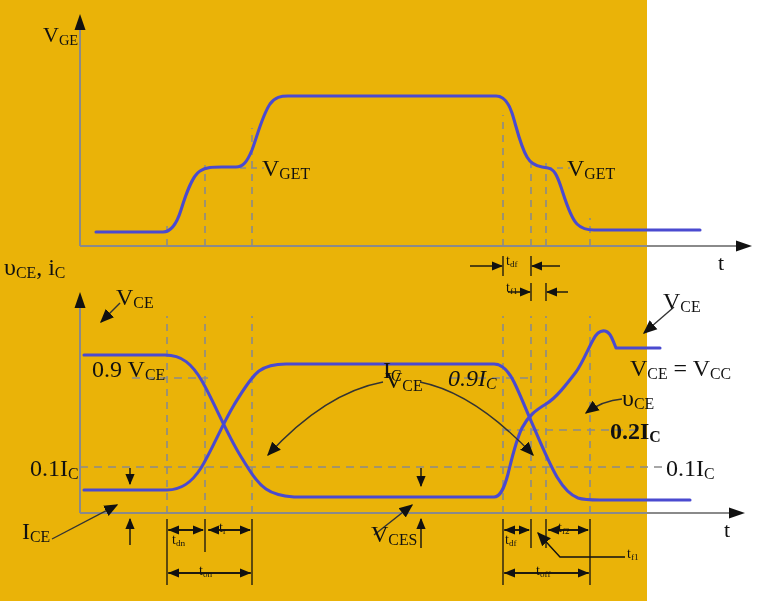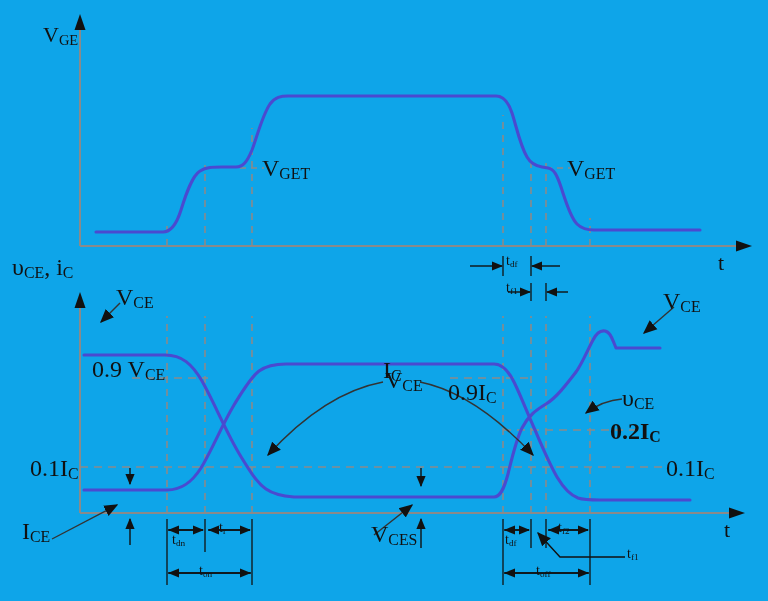--- a/index.html
+++ b/index.html
@@ -1,17 +1,17 @@
 <!DOCTYPE html>
 <html><head>
 <meta charset="utf-8">
 <style>
   html,body{margin:0;padding:0;background:#ffffff;}
   body{width:768px;height:601px;overflow:hidden;font-family:"Liberation Serif",serif;}
-  #stage{position:relative;width:768px;height:601px;background:#0ea5e9;}
+  #stage{position:relative;width:647px;height:601px;background:#eab308;}
   svg#fig{position:absolute;left:0;top:0;width:768px;height:601px;}
   .lbl{position:absolute;color:#111;font-family:"Liberation Serif",serif;white-space:nowrap;line-height:1;}
   .lbl sub{font-size:.66em;vertical-align:-0.22em;}
   .s22{font-size:22px;}
   .s20{font-size:24px;}
   .s19{font-size:14px;}
 </style>
 </head>
 <body>
 
@@ -209,21 +209,21 @@
   <span>V</span><sub>GET</sub>
 </div>
 
 <div class="lbl s19" style="left:506px;top:254px;">
   <span>t</span><sub>df</sub>
 </div>
 <div class="lbl s19" style="left:506px;top:281px;">
   <span>t</span><sub>f1</sub>
 </div>
 
-<div class="lbl s20" style="left:12px;top:255px;">
+<div class="lbl s20" style="left:4px;top:255px;">
   <span>υ</span><sub>CE</sub><span>,&nbsp;</span><span>i</span><sub>C</sub>
 </div>
 <div class="lbl s22" style="left:724px;top:519px;">
   <span>t</span>
 </div>
 
 <div class="lbl s20" style="left:116px;top:285px;">
   <span>V</span><sub>CE</sub>
 </div>
 <div class="lbl s20" style="left:383px;top:358px;">
@@ -235,40 +235,43 @@
 <div class="lbl s20" style="left:663px;top:289px;">
   <span>V</span><sub>CE</sub>
 </div>
 <div class="lbl s20" style="left:622px;top:386px;">
   <span>υ</span><sub>CE</sub>
 </div>
 
 <div class="lbl s20" style="left:92px;top:357px;">
   <span>0.9 V</span><sub>CE</sub>
 </div>
-<div class="lbl s20" style="left:448px;top:380px;">
+<div class="lbl s20" style="left:448px;top:366px;font-style:italic;">
   <span>0.9I</span><sub>C</sub>
 </div>
 <div class="lbl s20" style="left:30px;top:456px;">
   <span>0.1I</span><sub>C</sub>
 </div>
 <div class="lbl s20" style="left:666px;top:456px;">
   <span>0.1I</span><sub>C</sub>
 </div>
 <div class="lbl s20" style="left:610px;top:419px;font-weight:bold;">
   <span>0.2I</span><sub>C</sub>
 </div>
 
 <div class="lbl s20" style="left:22px;top:519px;">
   <span>I</span><sub>CE</sub>
 </div>
 <div class="lbl s20" style="left:371px;top:522px;">
   <span>V</span><sub>CES</sub>
 </div>
 
+<div class="lbl s20" style="left:630px;top:356px;">
+  <span>V</span><sub>CE</sub><span> = </span><span>V</span><sub>CC</sub>
+</div>
 
 <div class="lbl s19" style="left:172px;top:533px;">
   <span>t</span><sub>dn</sub>
 </div>
 <div class="lbl s19" style="left:219px;top:521px;">
   <span>t</span><sub>r</sub>
 </div>
 <div class="lbl s19" style="left:199px;top:564px;">
   <span>t</span><sub>on</sub>
 </div>

